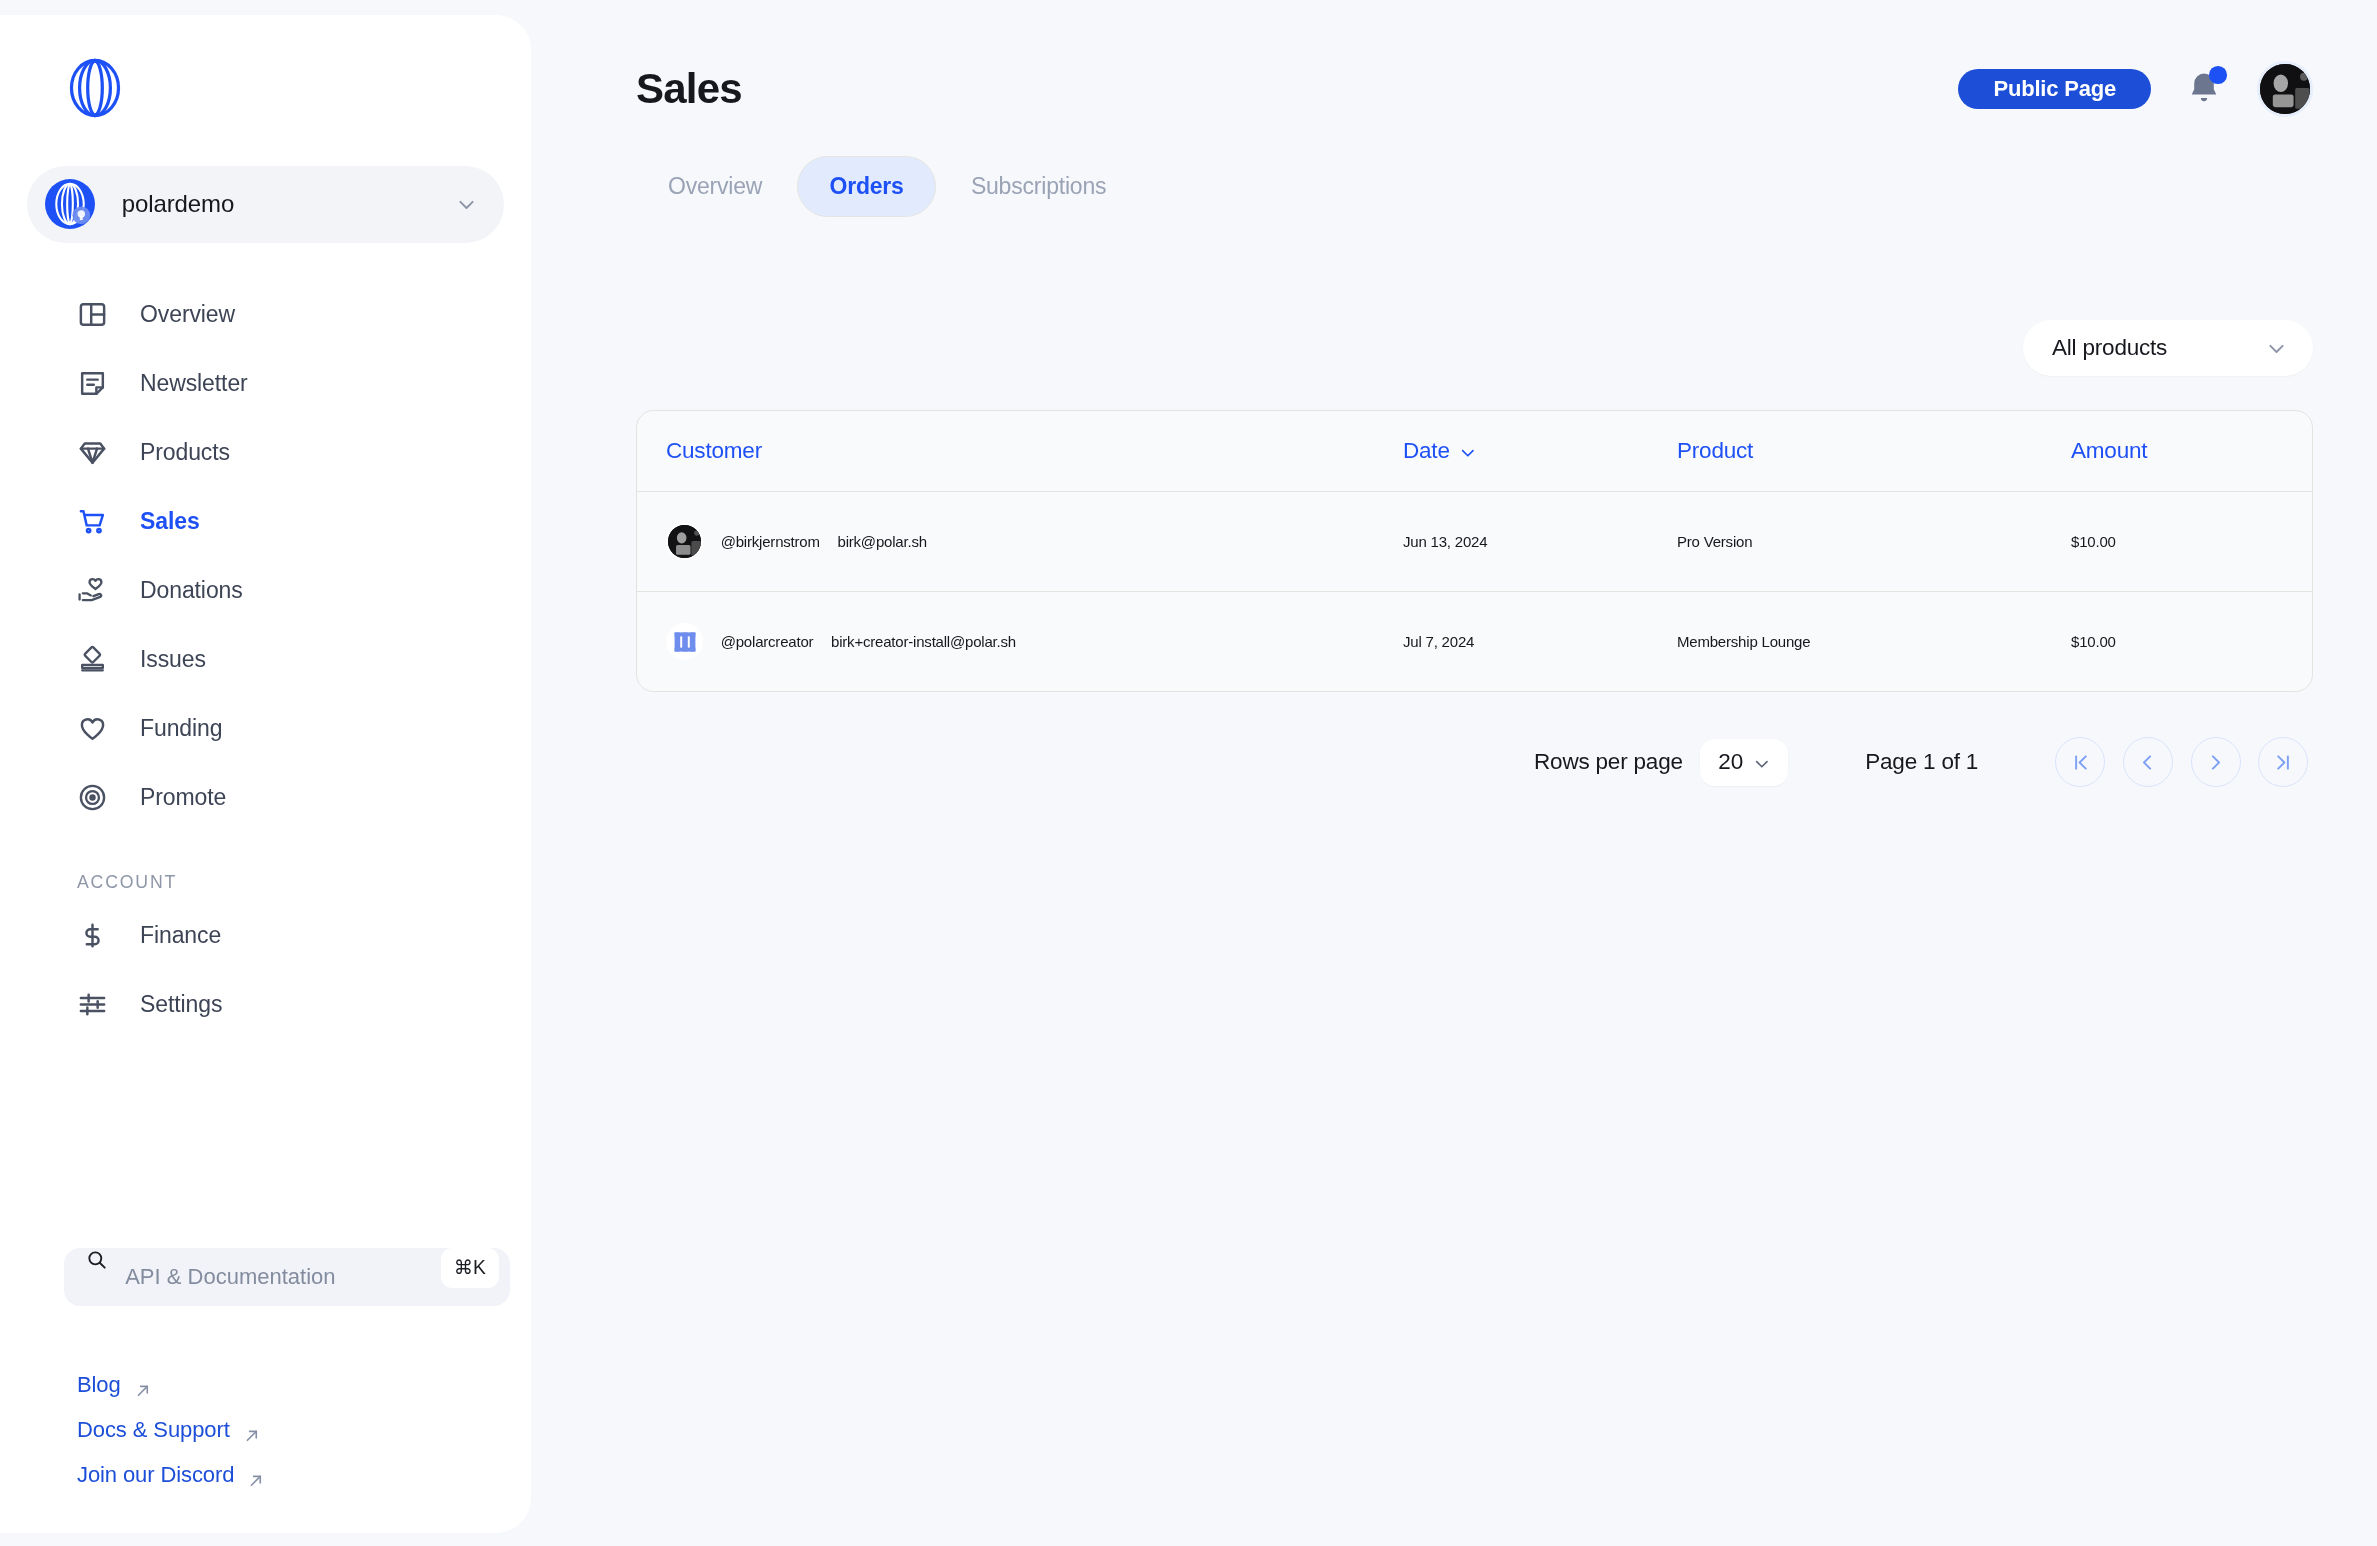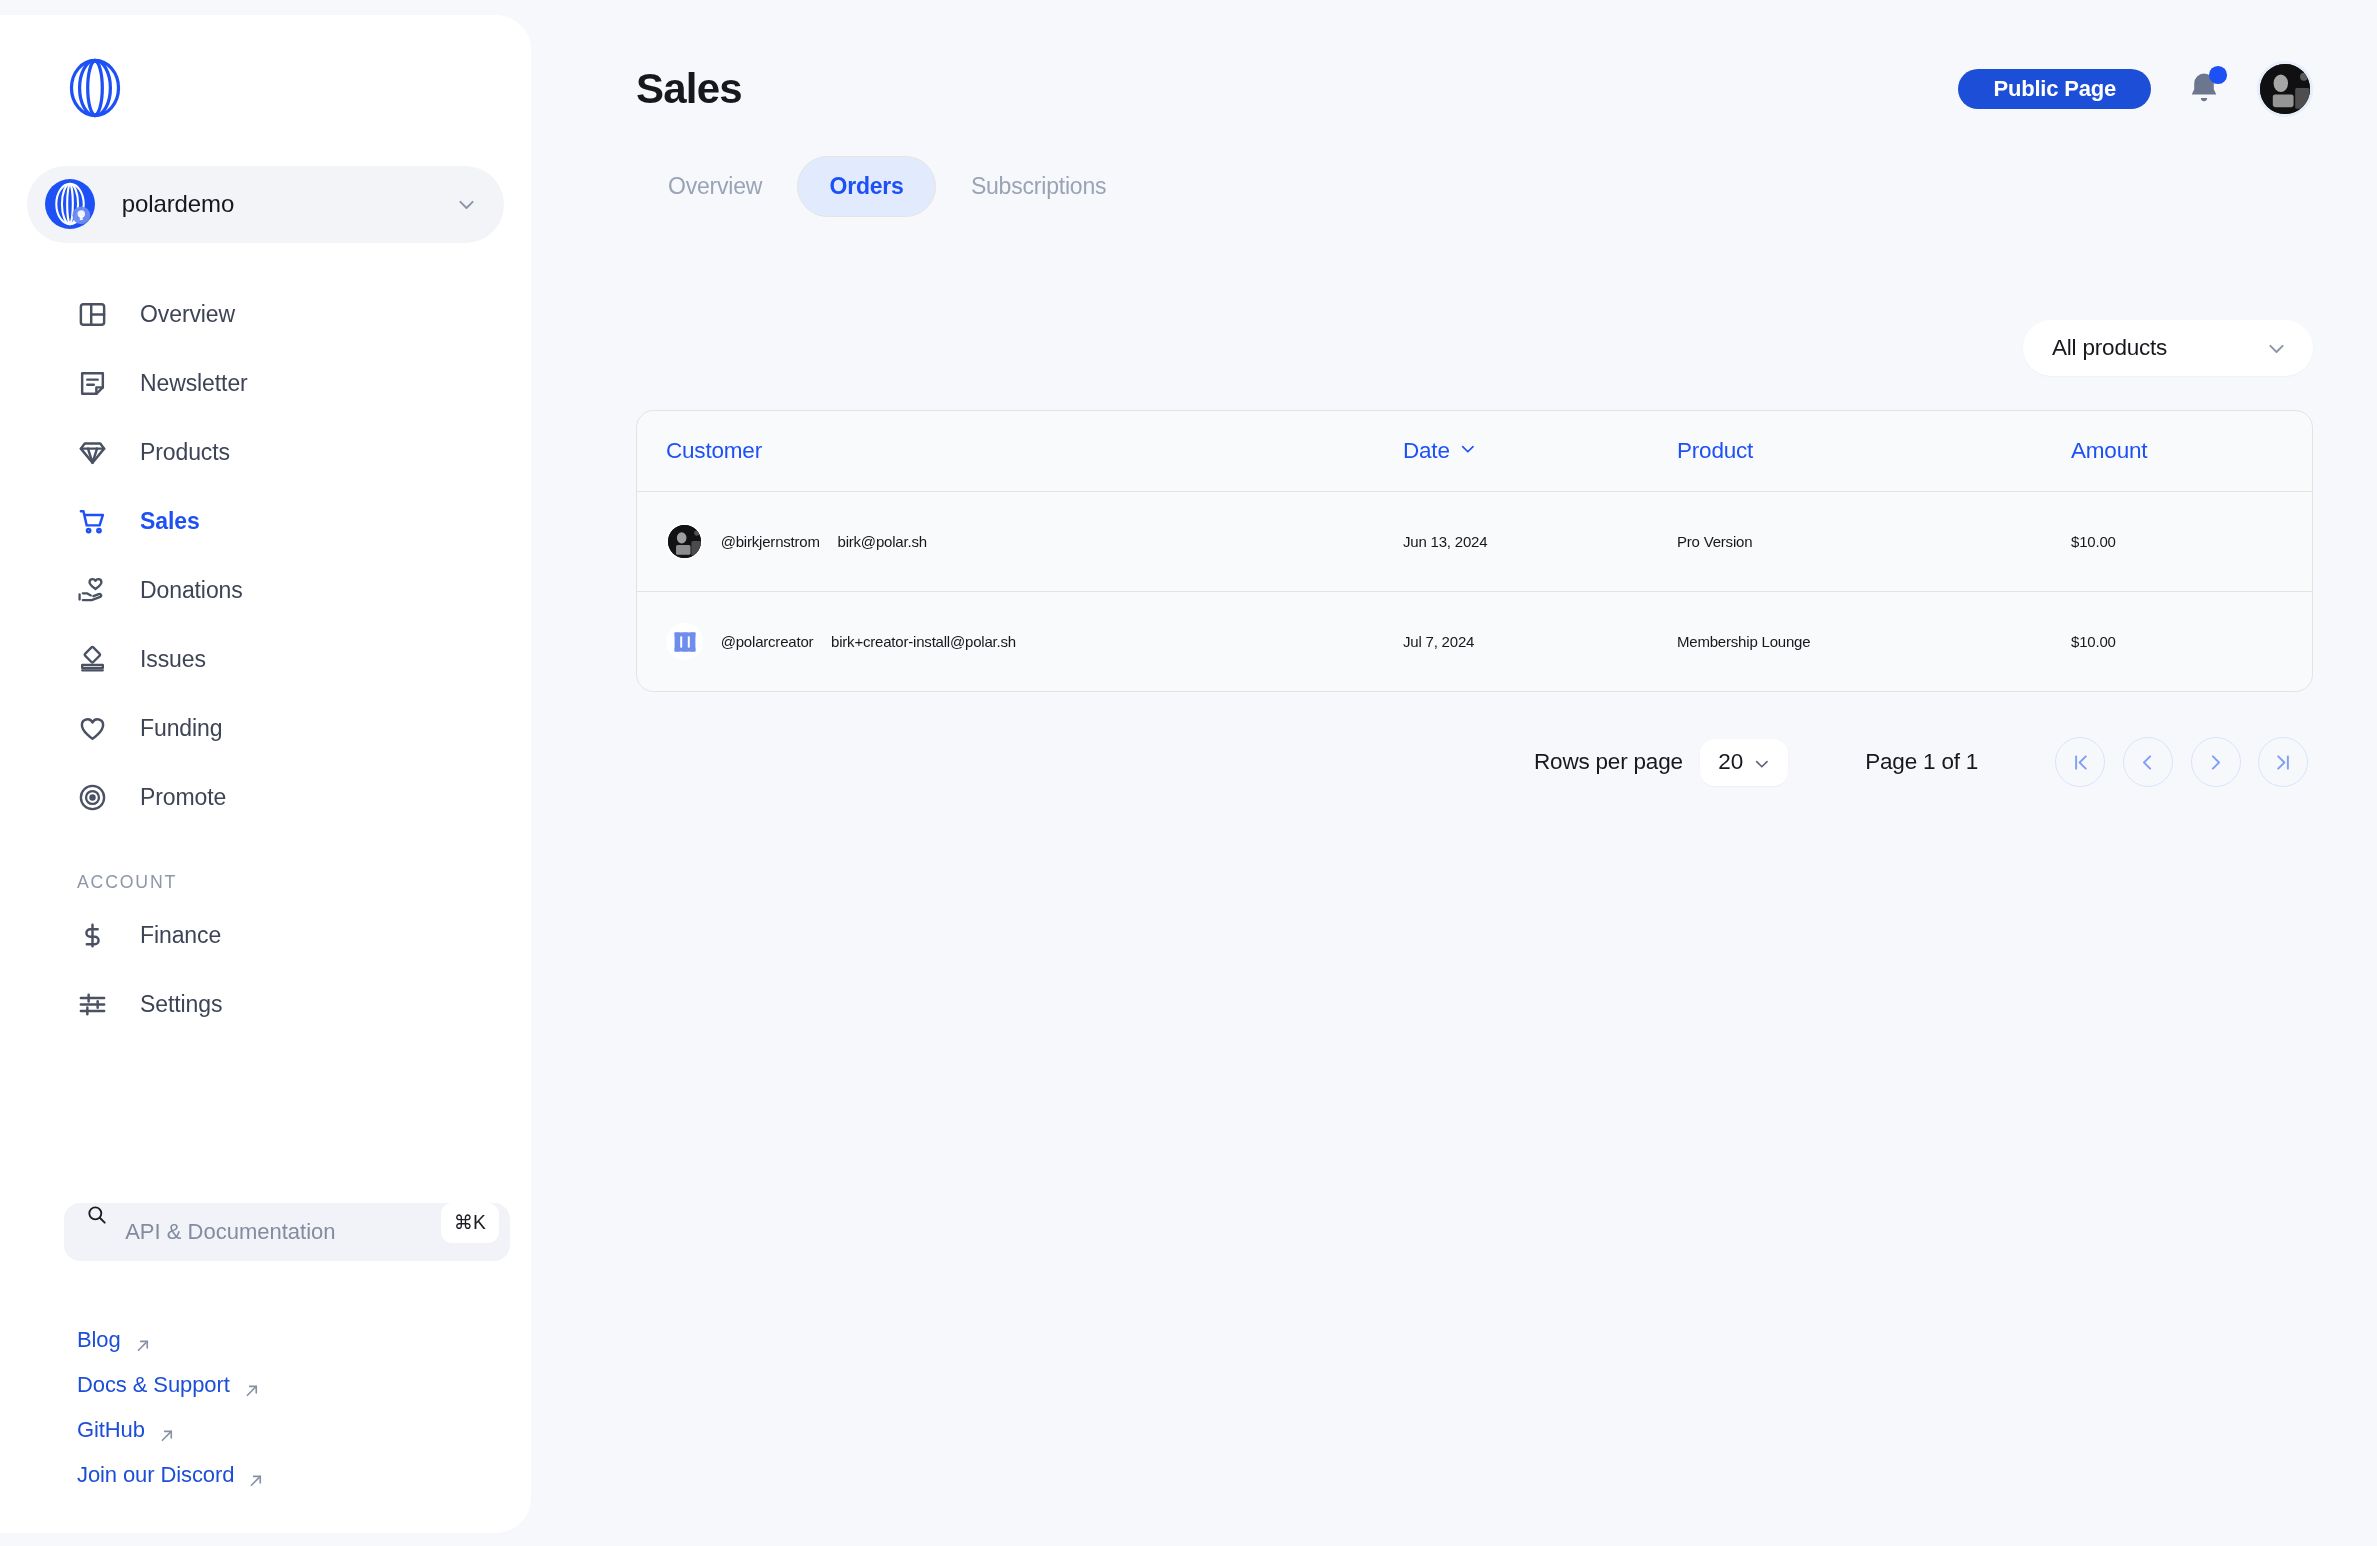--- a/index.html
+++ b/index.html
@@ -217,21 +217,21 @@
     color: #1d50f5;
     font-weight: normal;
     padding: 27px 0 27px 0;
     border-bottom: 0.8px solid #e3e4e0;
     letter-spacing: -0.2px;
   }
   thead th.c-customer { padding-left: 29px; }
   thead th.c-date     { width: 274px; }
   thead th.c-product  { width: 394px; }
   thead th.c-amount   { width: 241px; }
-  .th-inner { display: inline-flex; align-items: flex-start; gap: 9.7px; cursor: pointer; }
+  .th-inner { display: inline-flex; align-items: center; gap: 9.7px; cursor: pointer; }
   .th-inner .sort-chev { width: 17.7px; height: 17.7px; }
 
   tbody td {
     font-size: 15px;
     color: #16181d;
     padding: 31px 0;
     border-bottom: 0.8px solid #e3e4e0;
     letter-spacing: -0.2px;
     vertical-align: middle;
   }
@@ -460,29 +460,20 @@
         <span>Blog</span>
         <span class="arrow">
           <svg viewBox="0 0 24 24" fill="none" stroke="#8791a6" stroke-width="2.2" stroke-linecap="round" stroke-linejoin="round">
               <line x1="6" y1="18" x2="18" y2="6"></line>
               <polyline points="9 6 18 6 18 15"></polyline>
             </svg>
         </span>
       </a>
       <a class="foot-link">
         <span>Docs &amp; Support</span>
-        <span class="arrow">
-          <svg viewBox="0 0 24 24" fill="none" stroke="#8791a6" stroke-width="2.2" stroke-linecap="round" stroke-linejoin="round">
-              <line x1="6" y1="18" x2="18" y2="6"></line>
-              <polyline points="9 6 18 6 18 15"></polyline>
-            </svg>
-        </span>
-      </a>
-      <a class="foot-link">
-        <span>GitHub</span>
         <span class="arrow">
           <svg viewBox="0 0 24 24" fill="none" stroke="#8791a6" stroke-width="2.2" stroke-linecap="round" stroke-linejoin="round">
               <line x1="6" y1="18" x2="18" y2="6"></line>
               <polyline points="9 6 18 6 18 15"></polyline>
             </svg>
         </span>
       </a>
       <a class="foot-link">
         <span>Join our Discord</span>
         <span class="arrow">

